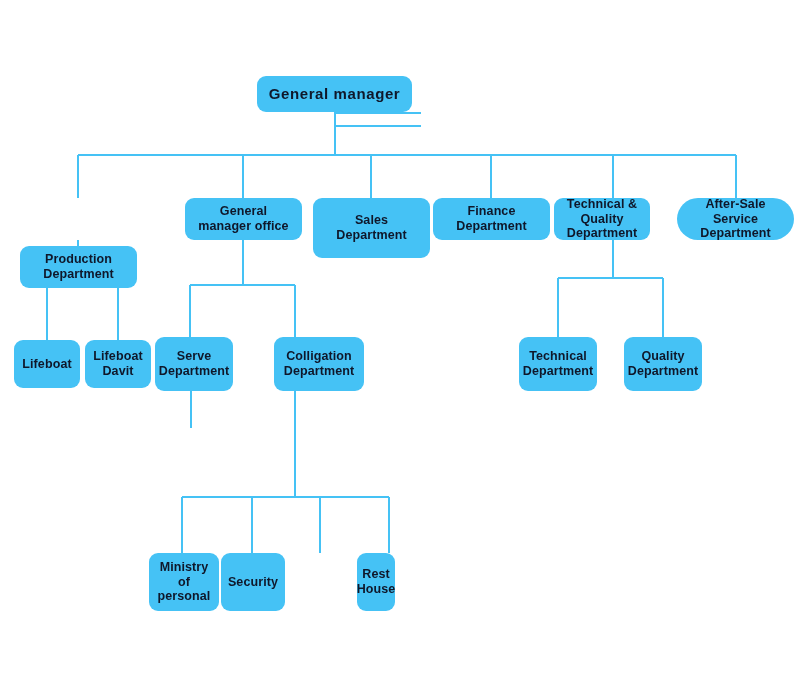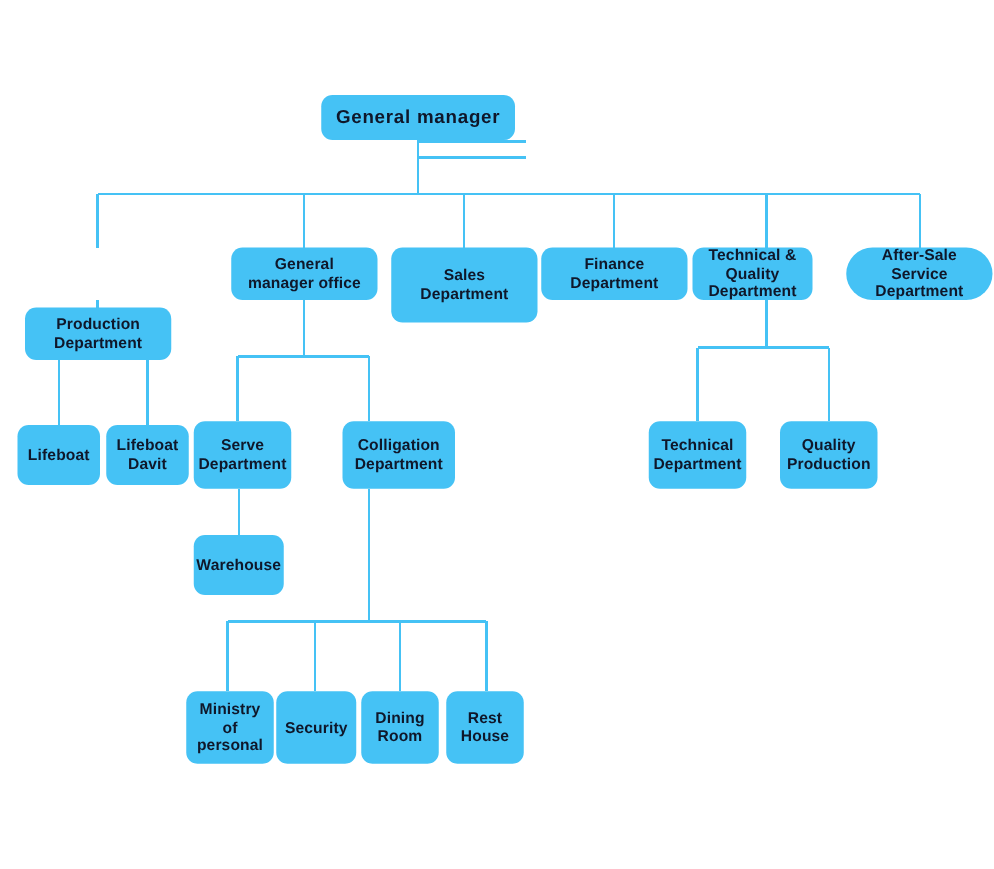--- a/index.html
+++ b/index.html
@@ -127,28 +127,25 @@
   <div class="node" style="left:155px;top:337px;width:78px;height:54px;">Serve
 Department</div>
 
   <div class="node" style="left:250px;top:337px;width:90px;height:54px;margin-left:24px;">Colligation
 Department</div>
 
   <div class="node" style="left:519px;top:337px;width:78px;height:54px;">Technical
 Department</div>
 
   <div class="node" style="left:624px;top:337px;width:78px;height:54px;">Quality
-Production</div>
+Department</div>
 
-  <div class="node" style="left:155px;top:428px;width:72px;height:48px;">Warehouse</div>
 
   <div class="node" style="left:149px;top:553px;width:70px;height:58px;">Ministry
 of  personal</div>
 
   <div class="node" style="left:221px;top:553px;width:64px;height:58px;">Security</div>
 
-  <div class="node" style="left:289px;top:553px;width:62px;height:58px;">Dining
-Room</div>
 
-  <div class="node" style="left:357px;top:553px;width:62px;height:58px;">Rest
+  <div class="node" style="left:357px;top:553px;width:38px;height:58px;">Rest
 House</div>
 
 </div>
 
 </body></html>

